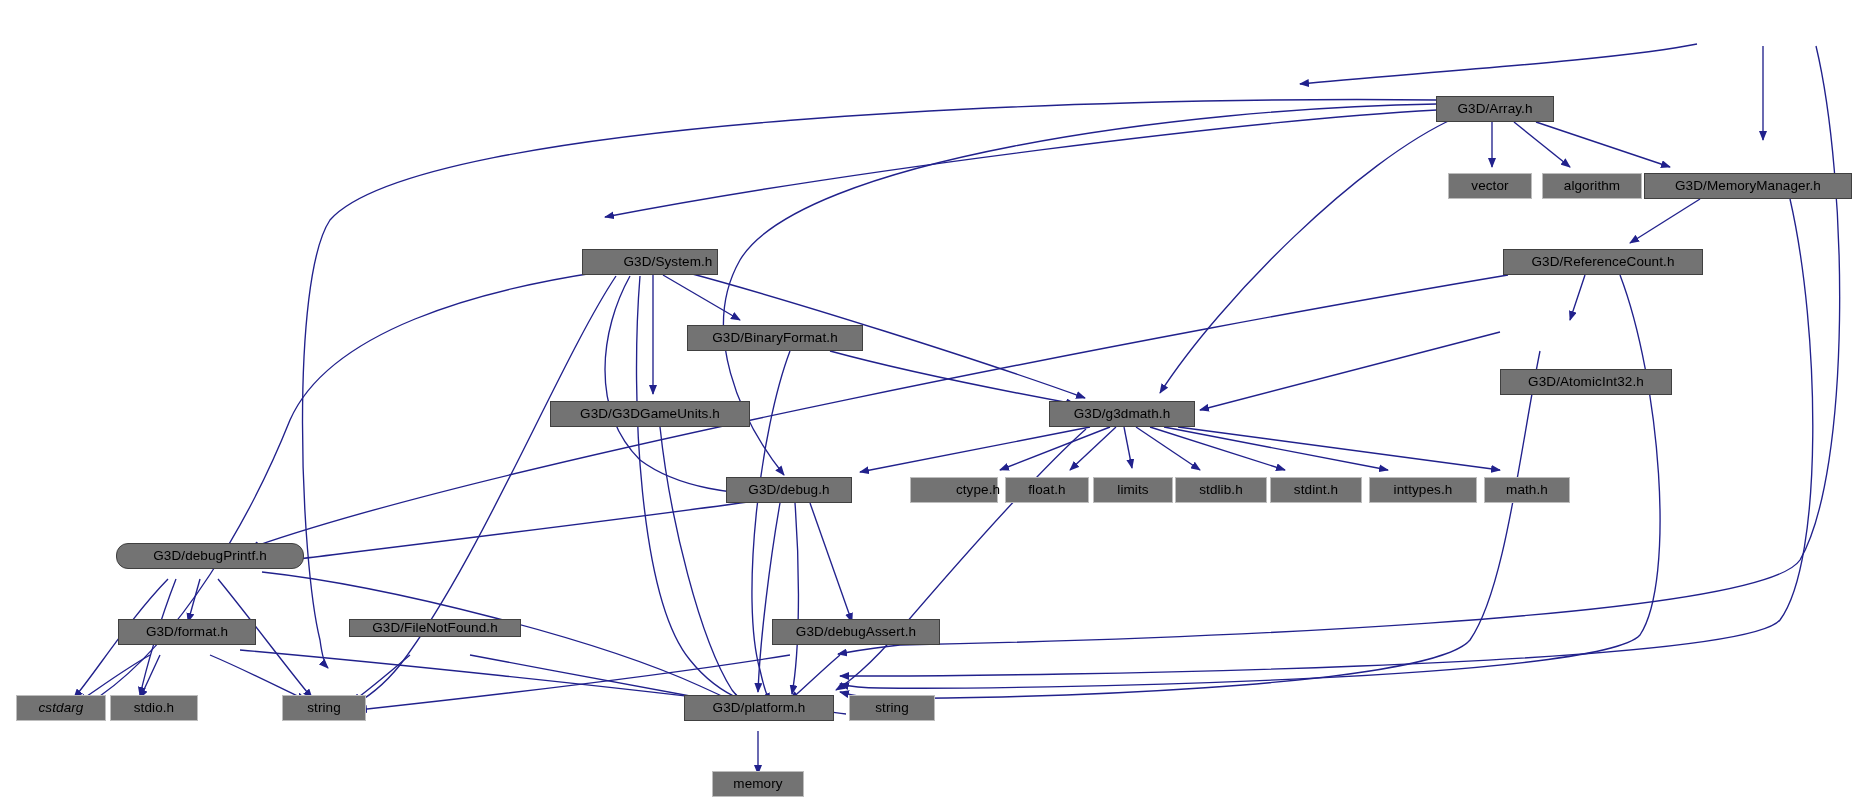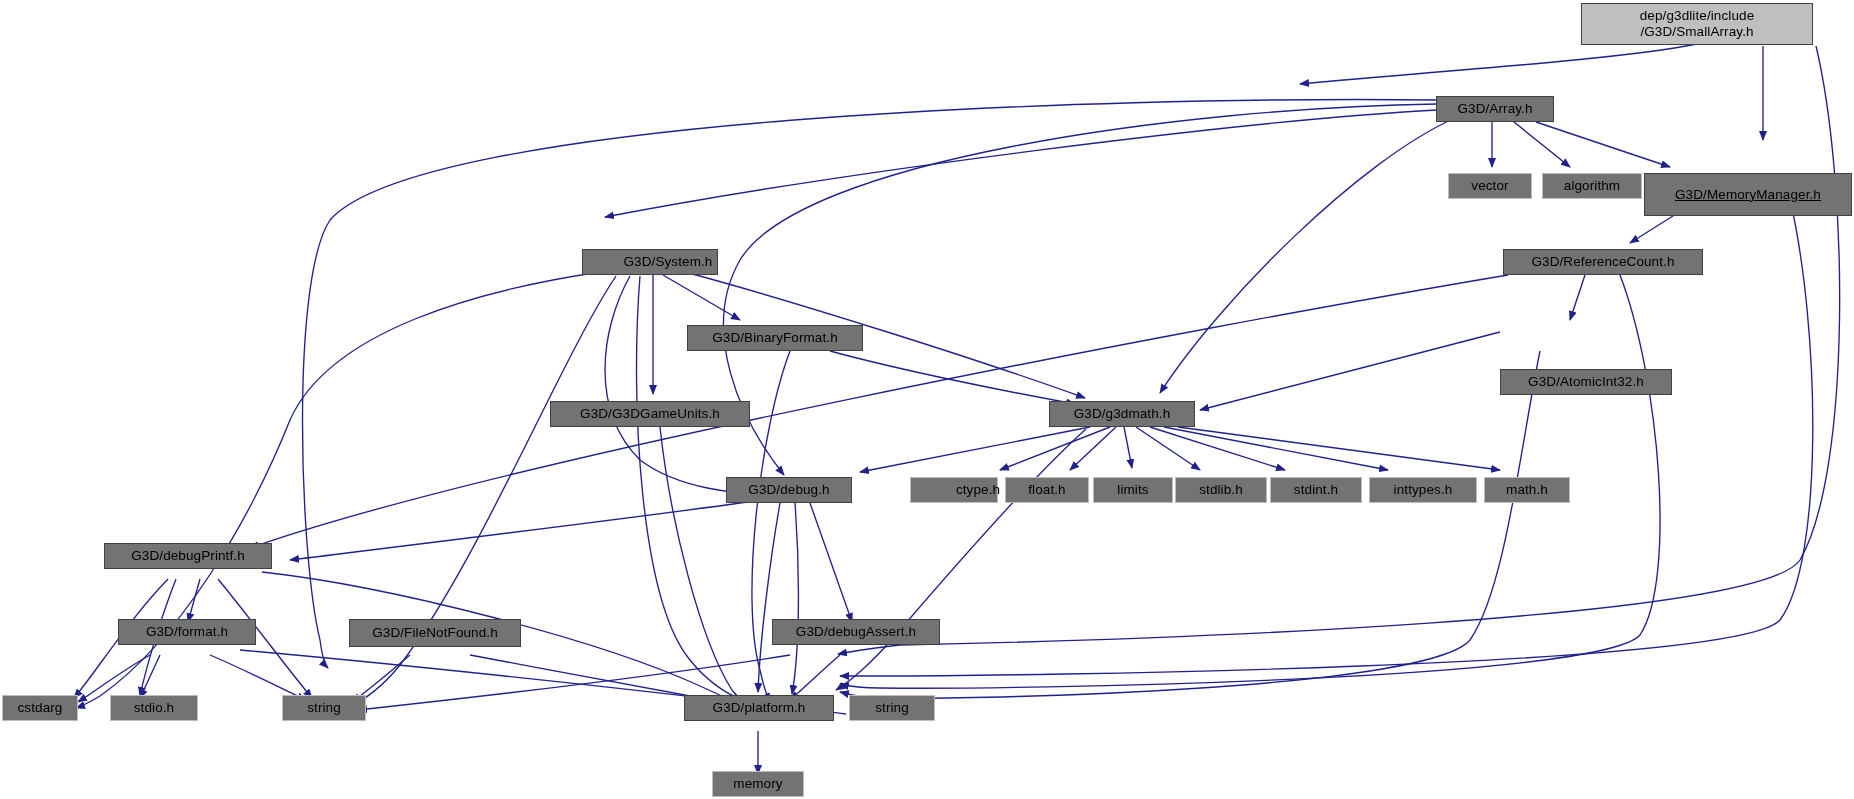--- a/index.html
+++ b/index.html
@@ -155,30 +155,28 @@
       <path d="M840,655 C820,672 800,692 790,700"></path>
 
       <path d="M790,655 C660,676 450,700 358,710"></path>
 
       <path d="M758,731 L758,774"></path>
 
       <path d="M846,714 C830,712 818,710 810,709"></path>
     </g>
   </svg>
 
-  <div class="node root" style="left:1581px;top:3px;width:232px;height:42px;">dep/g3dlite/include
-/G3D/SmallArray.h</div>
 
   <div class="node proj" style="left:1436px;top:96px;width:118px;height:26px;">G3D/Array.h</div>
 
   <div class="node ext" style="left:1448px;top:173px;width:84px;height:26px;">vector</div>
 
   <div class="node ext" style="left:1542px;top:173px;width:100px;height:26px;">algorithm</div>
 
-  <div class="node proj" style="left:1644px;top:173px;width:208px;height:43px;text-decoration:underline;">G3D/MemoryManager.h</div>
+  <div class="node proj" style="left:1644px;top:173px;width:208px;height:26px;">G3D/MemoryManager.h</div>
 
   <div class="node proj" style="left:1503px;top:249px;width:200px;height:26px;">G3D/ReferenceCount.h</div>
 
   <div class="node proj" style="left:1500px;top:325px;width:172px;height:26px;margin-top:44px;">G3D/AtomicInt32.h</div>
 
   <div class="node proj" style="left:582px;top:249px;width:136px;height:26px;padding-left:36px;">G3D/System.h</div>
 
   <div class="node proj" style="left:687px;top:325px;width:176px;height:26px;">G3D/BinaryFormat.h</div>
 
   <div class="node proj" style="left:550px;top:401px;width:200px;height:26px;">G3D/G3DGameUnits.h</div>
@@ -194,29 +192,29 @@
   <div class="node ext" style="left:1093px;top:477px;width:80px;height:26px;">limits</div>
 
   <div class="node ext" style="left:1175px;top:477px;width:92px;height:26px;">stdlib.h</div>
 
   <div class="node ext" style="left:1270px;top:477px;width:92px;height:26px;">stdint.h</div>
 
   <div class="node ext" style="left:1369px;top:477px;width:108px;height:26px;">inttypes.h</div>
 
   <div class="node ext" style="left:1484px;top:477px;width:86px;height:26px;">math.h</div>
 
-  <div class="node proj" style="left:104px;top:543px;width:168px;height:26px;">G3D/debugPrintf.h</div>
+  <div class="node proj" style="left:116px;top:543px;width:188px;height:26px;border-radius:12px;">G3D/debugPrintf.h</div>
 
   <div class="node proj" style="left:118px;top:619px;width:138px;height:26px;">G3D/format.h</div>
 
-  <div class="node proj" style="left:349px;top:619px;width:172px;height:28px;">G3D/FileNotFound.h</div>
+  <div class="node proj" style="left:349px;top:619px;width:172px;height:18px;">G3D/FileNotFound.h</div>
 
   <div class="node proj" style="left:772px;top:619px;width:168px;height:26px;">G3D/debugAssert.h</div>
 
-  <div class="node ext" style="left:2px;top:695px;width:76px;height:26px;">cstdarg</div>
+  <div class="node ext" style="left:16px;top:695px;width:90px;height:26px;font-style:italic;">cstdarg</div>
 
   <div class="node ext" style="left:110px;top:695px;width:88px;height:26px;">stdio.h</div>
 
   <div class="node ext" style="left:282px;top:695px;width:84px;height:26px;">string</div>
 
   <div class="node proj" style="left:684px;top:695px;width:150px;height:26px;">G3D/platform.h</div>
 
   <div class="node ext" style="left:849px;top:695px;width:86px;height:26px;">string</div>
 
   <div class="node ext" style="left:712px;top:771px;width:92px;height:26px;">memory</div>

